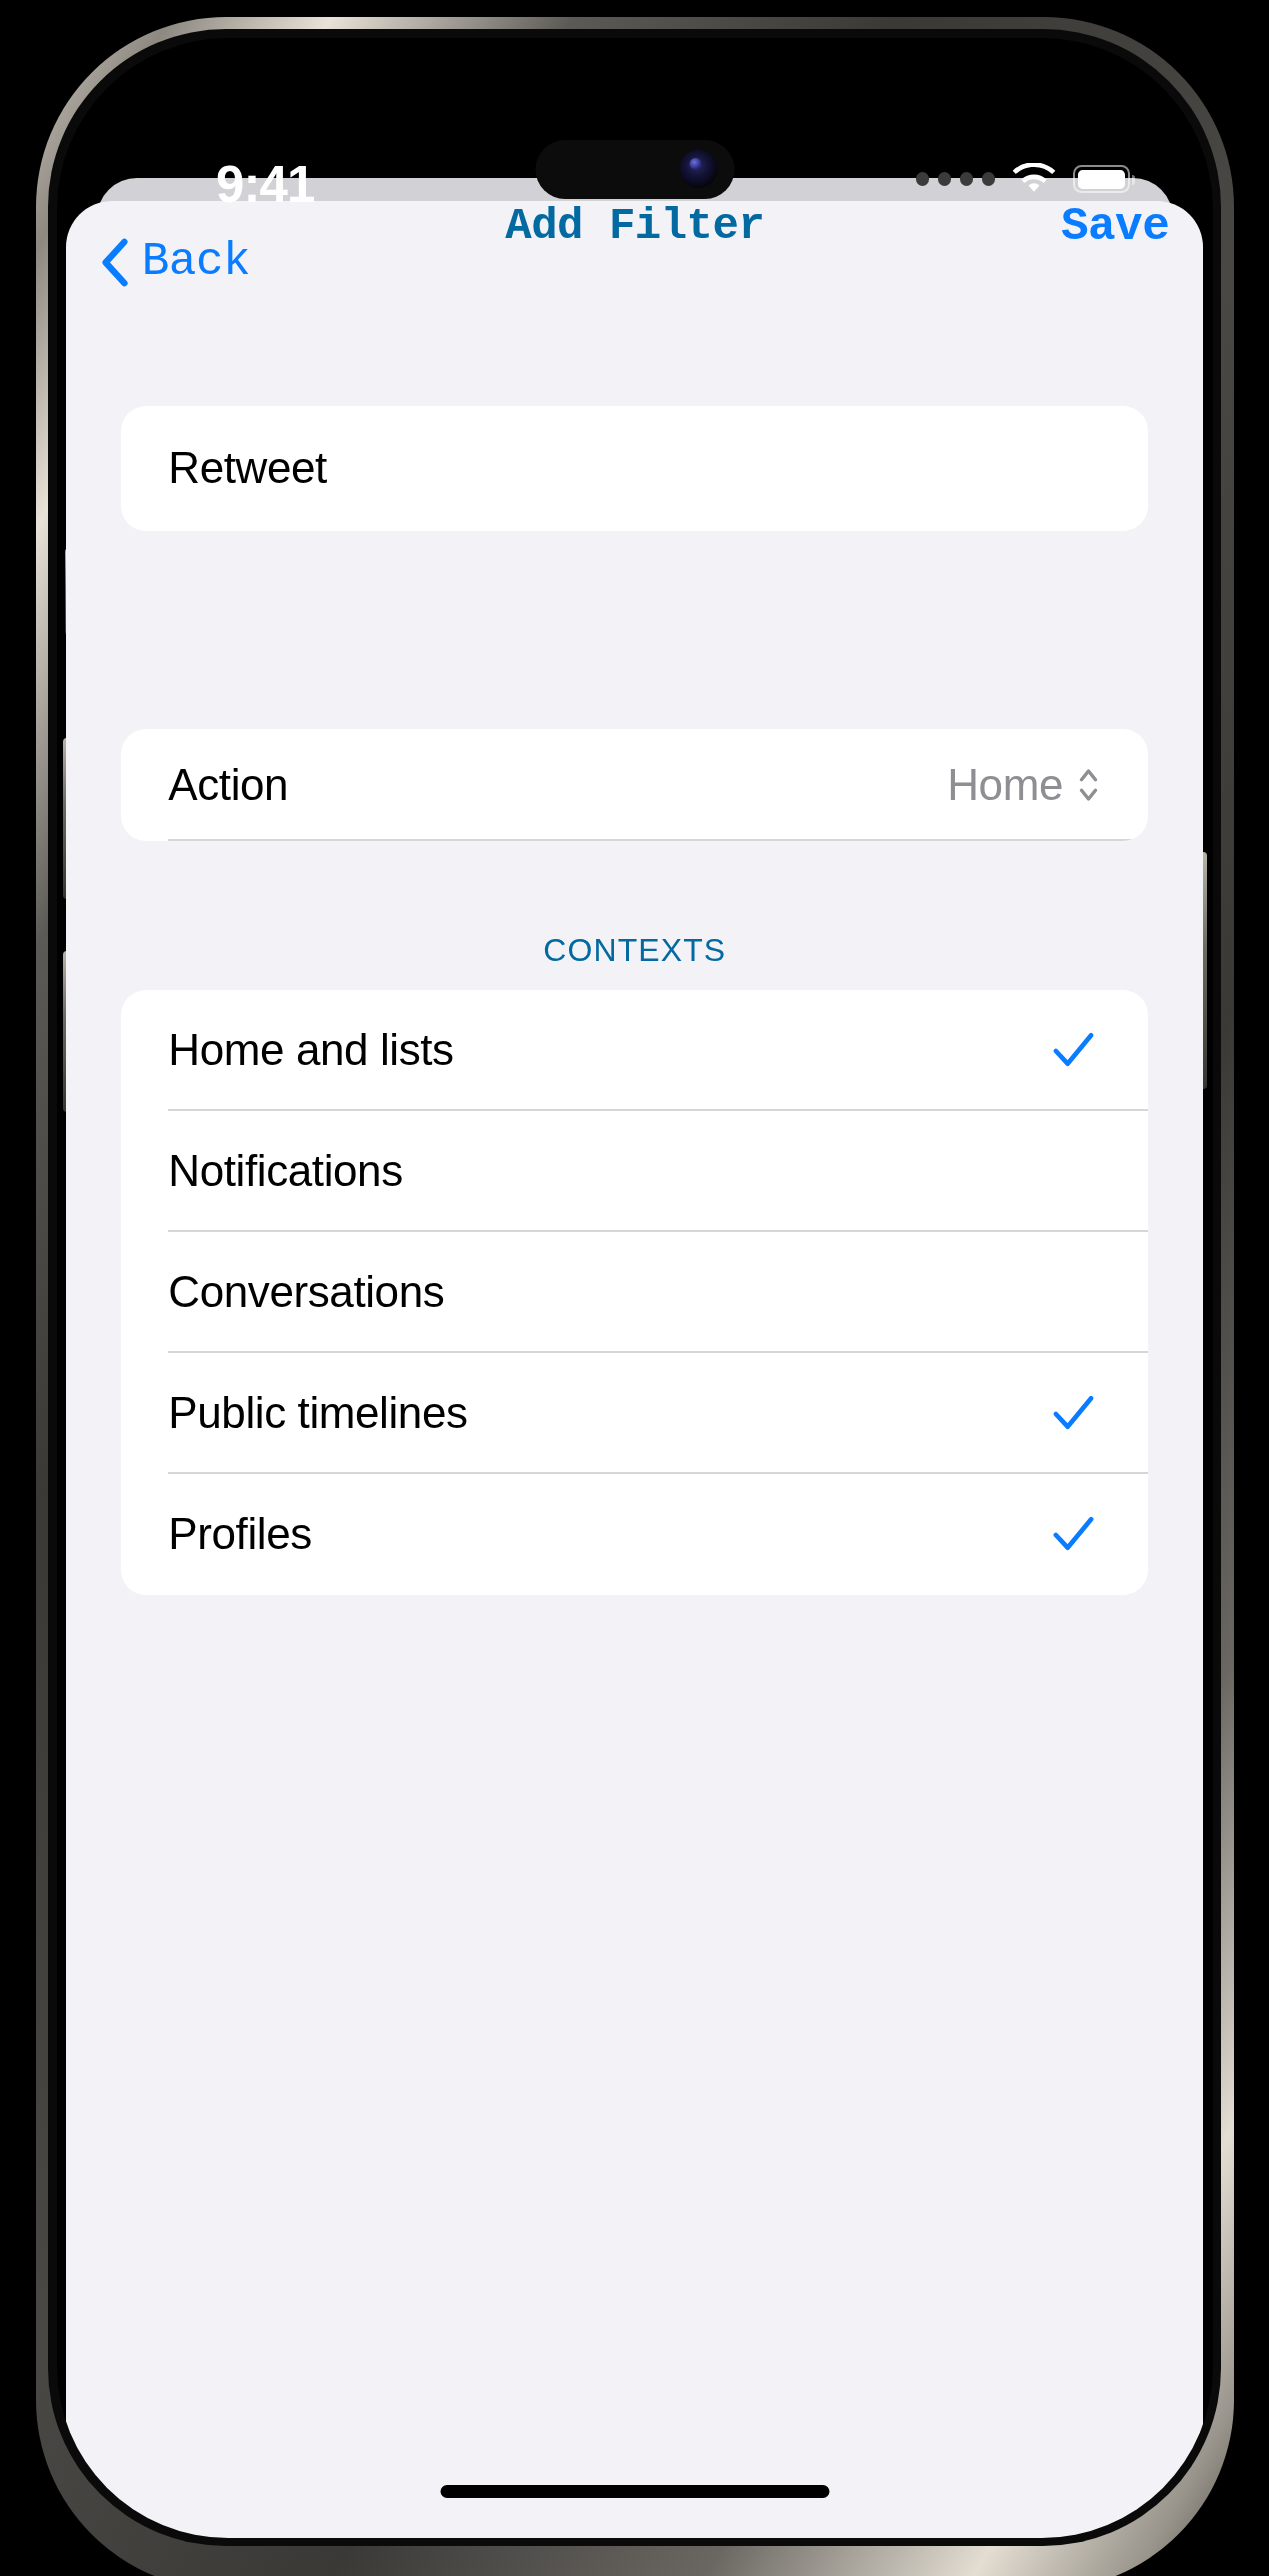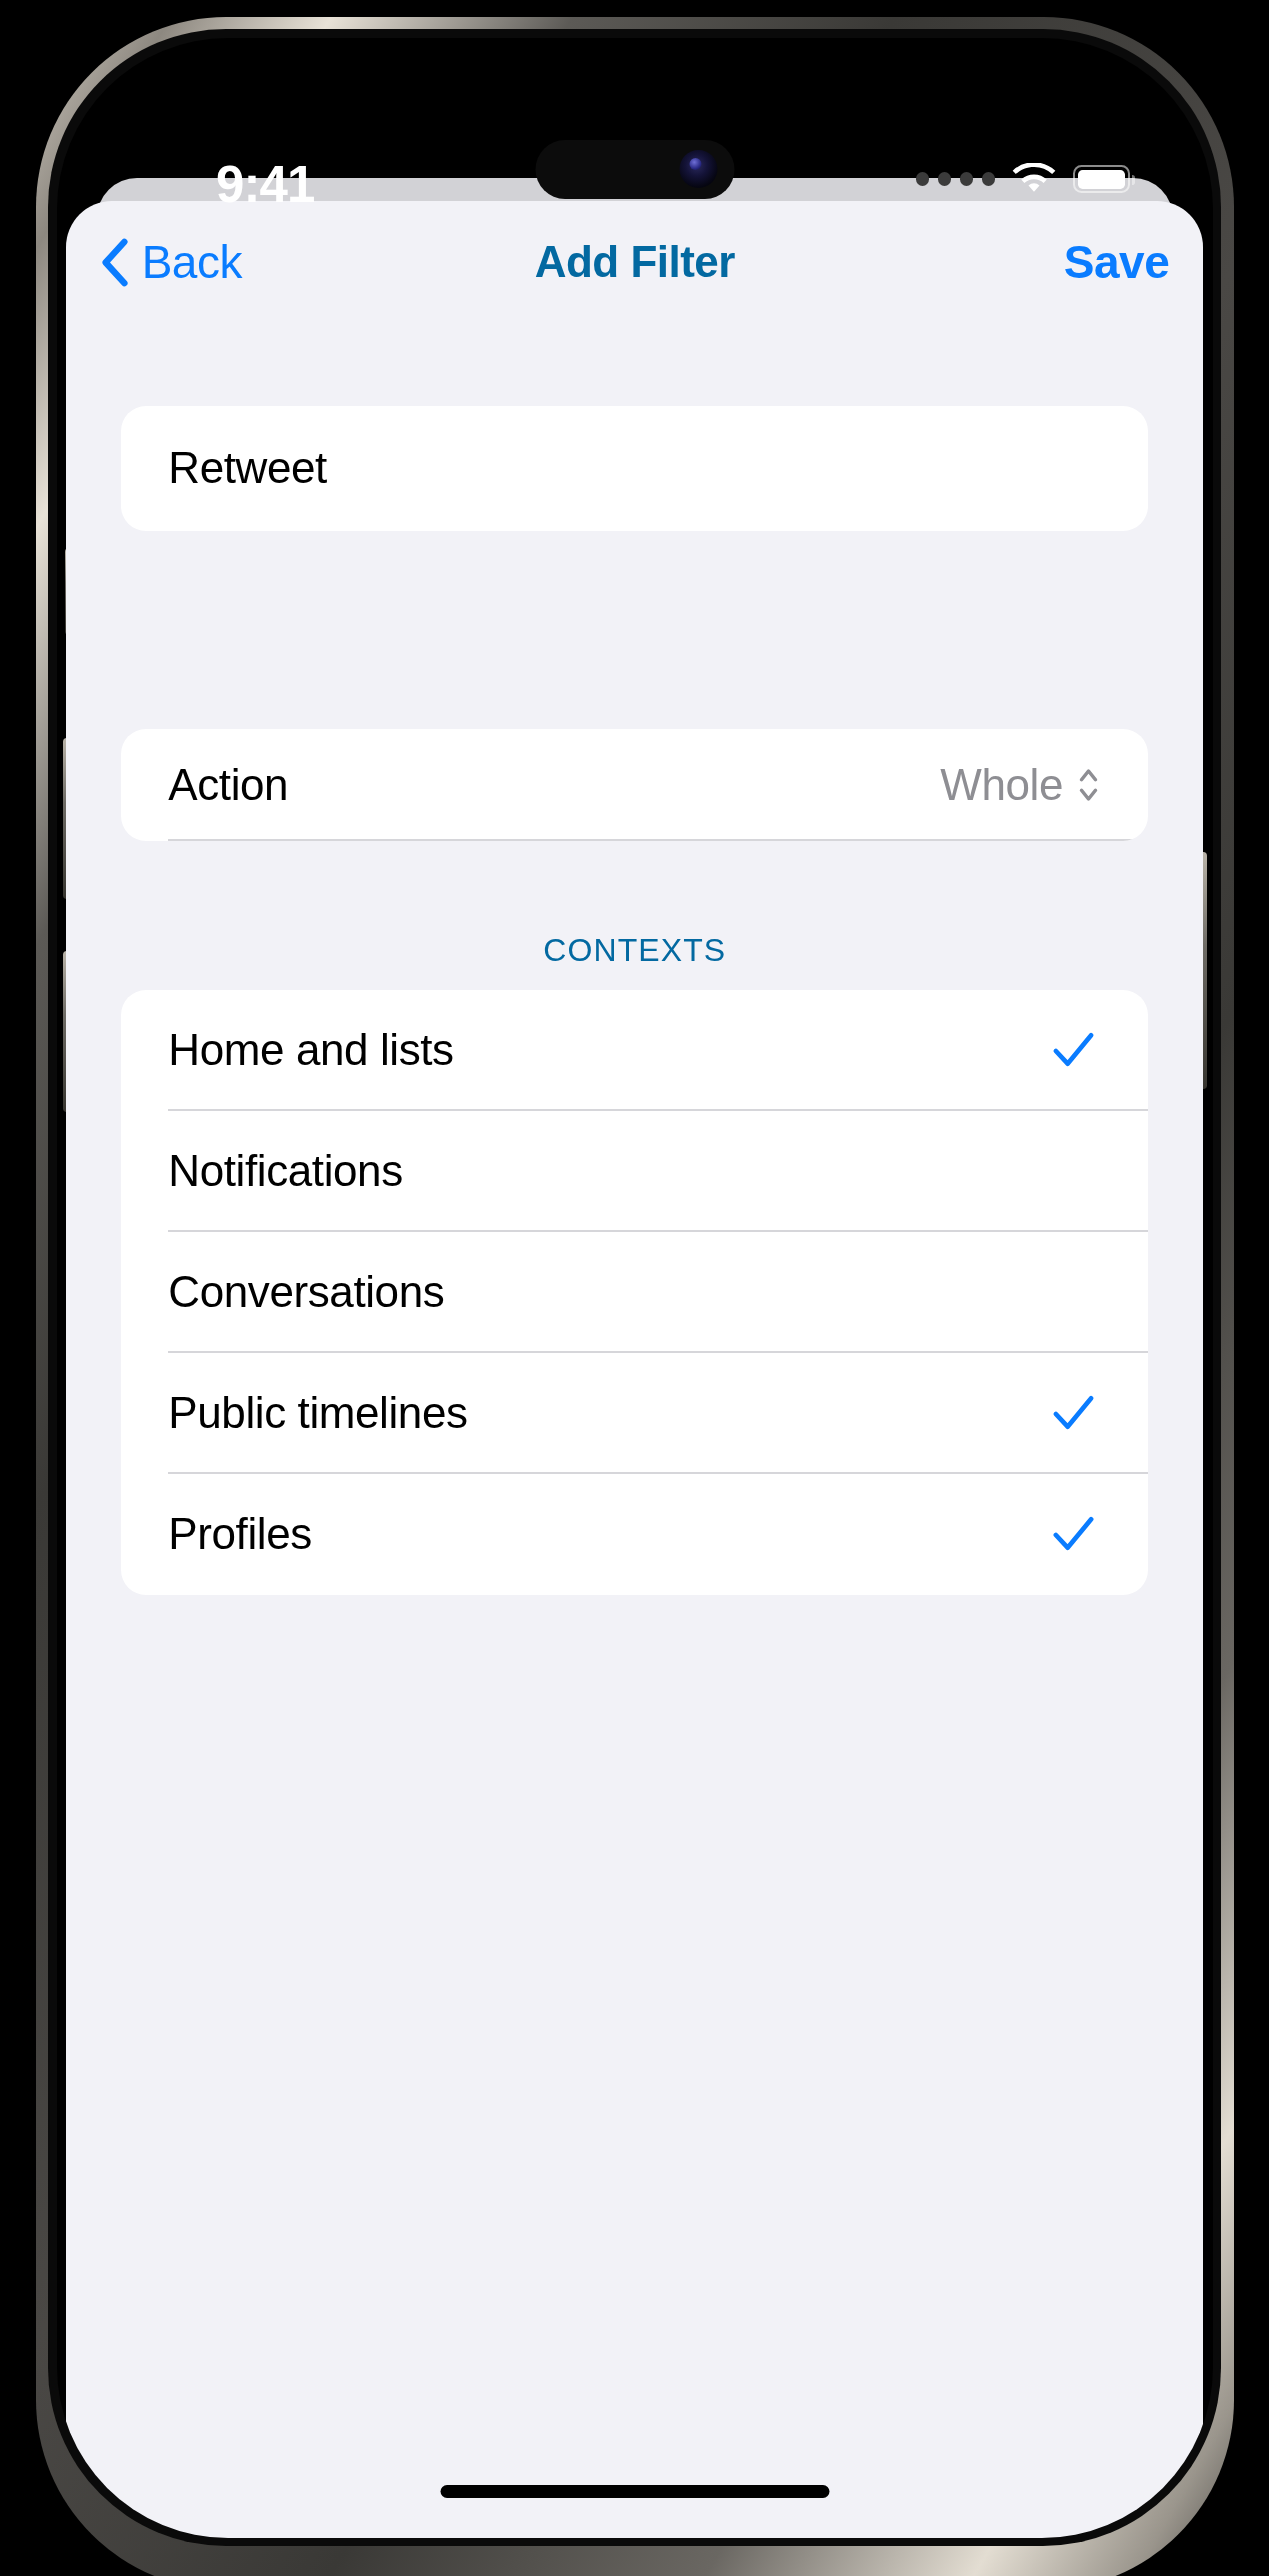--- a/index.html
+++ b/index.html
@@ -157,22 +157,22 @@
     border-radius: 46px 46px 0 0;
     z-index: 20;
     overflow: hidden;
   }
 
   
   .navbar {
     position: relative;
     height: 123px;
     display: flex;
-    align-items: center;
     padding: 0 34px;
+    font-family: Liberation Mono, monospace;
   }
   .nav-back {
     display: flex;
     align-items: center;
     gap: 11.4px;
     cursor: pointer;
   }
   .chev-back { width: 30px; height: 49px; display:block; }
   .nav-back-label {
     color: #0a7cff;
@@ -380,21 +380,21 @@
 
             <div class="spacer-104"></div>
 
 
             <div class="spacer-104"></div>
 
             <div class="card">
               <div class="row">
                 <span class="row-title">Action</span>
                 <div class="picker">
-                  <span class="picker-value">Whole</span>
+                  <span class="picker-value">Home</span>
                   <svg class="updown-ico" viewBox="0 0 14 24">
                     <path d="M3 9l4-5 4 5" fill="none" stroke="#8e8e93" stroke-width="2" stroke-linecap="round" stroke-linejoin="round"></path>
                     <path d="M3 15l4 5 4-5" fill="none" stroke="#8e8e93" stroke-width="2" stroke-linecap="round" stroke-linejoin="round"></path>
                   </svg>
                 </div>
                 <div class="row-sep"></div>
               </div>
             </div>
 
             <div class="section-hdr-wrap">

